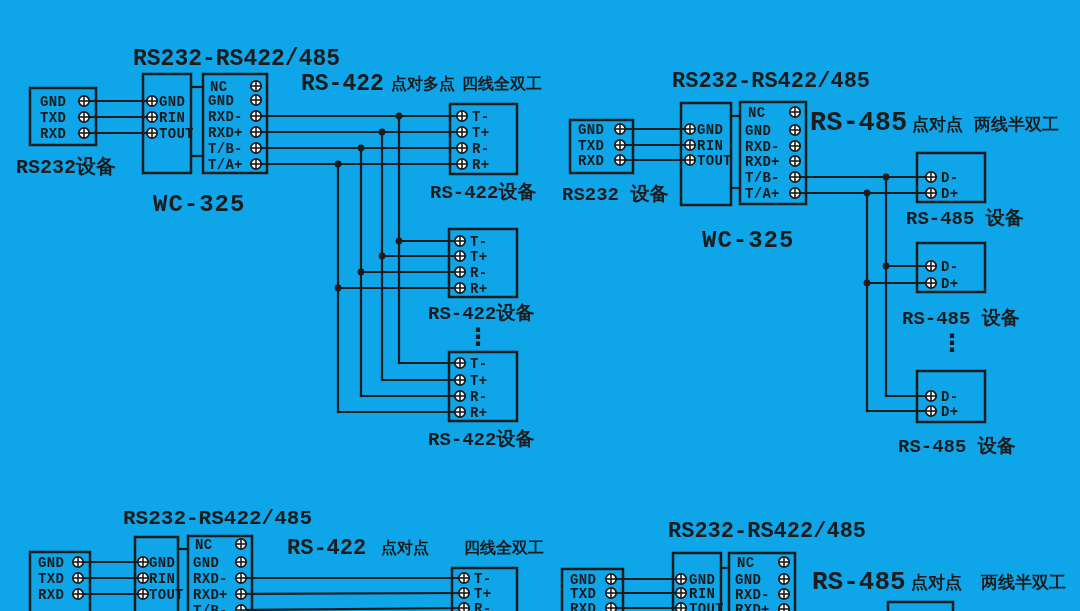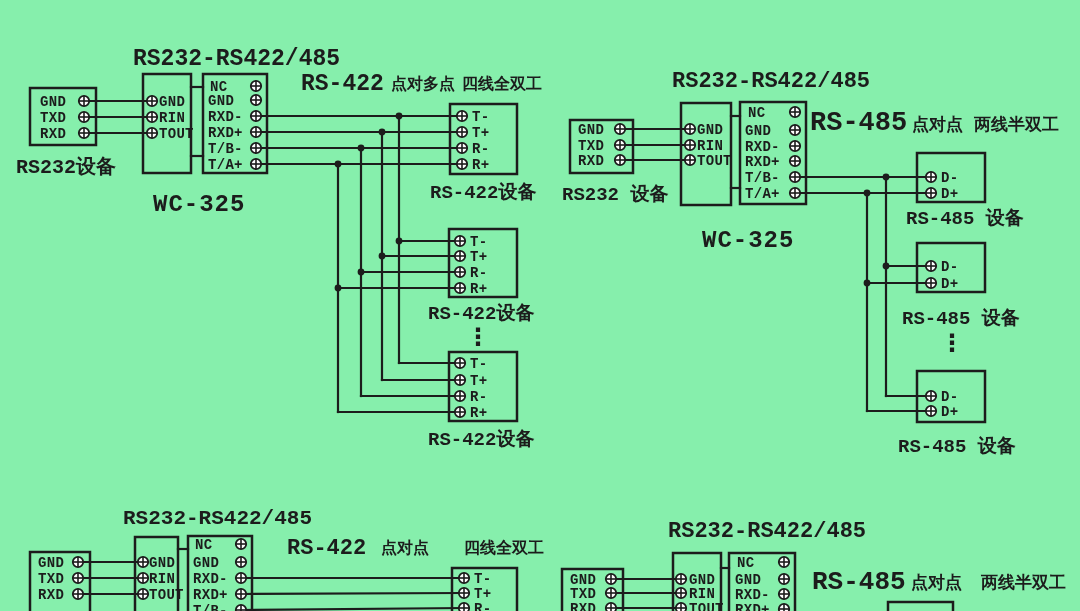--- a/index.html
+++ b/index.html
@@ -1,16 +1,16 @@
 <!DOCTYPE html>
 <html><head>
 <meta charset="utf-8">
 <style>
   html,body{margin:0;padding:0;background:#e8e8e8;}
-  .stage{position:relative;width:1080px;height:611px;background:#86efac;overflow:hidden;}
+  .stage{position:relative;width:1080px;height:611px;background:#0ea5e9;overflow:hidden;}
   svg{display:block;}
   text{fill:#1c1c1c;}
   .mono{font-family:"Liberation Mono","DejaVu Sans Mono",monospace;font-weight:bold;}
   .cjk{font-family:"Liberation Mono","DejaVu Sans",sans-serif;font-weight:bold;}
   .pin{font-size:14px;letter-spacing:0.3px;}
   .t21{font-size:21px;}
   .t22{font-size:22px;}
   .t23{font-size:23px;}
   .h26{font-size:26px;}
   .h27{font-size:27px;}

